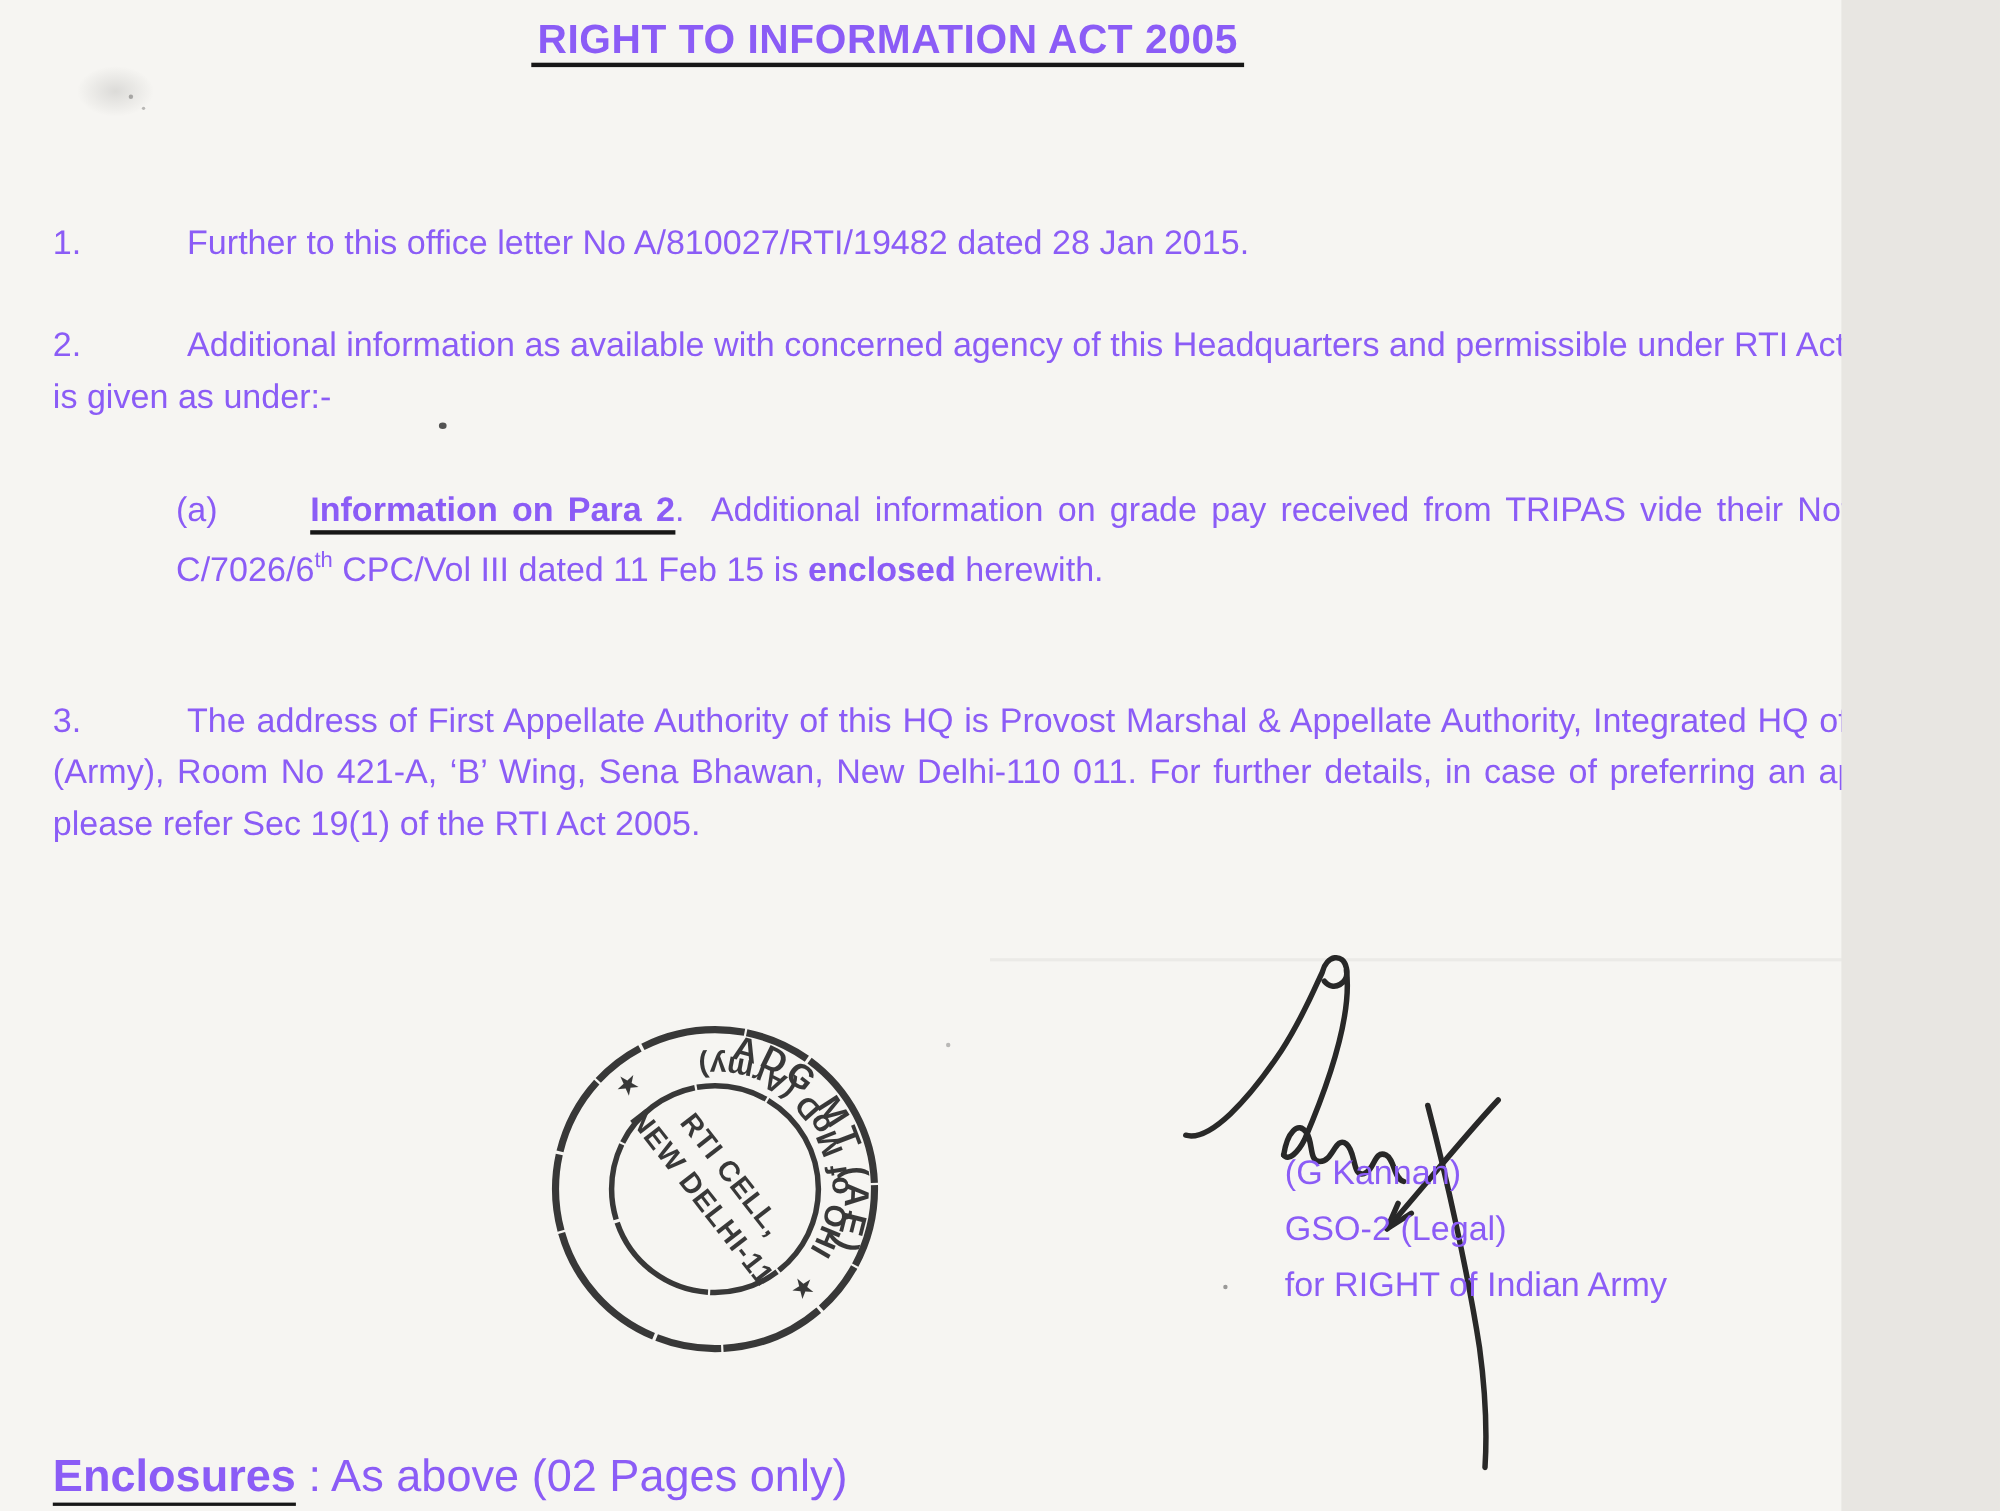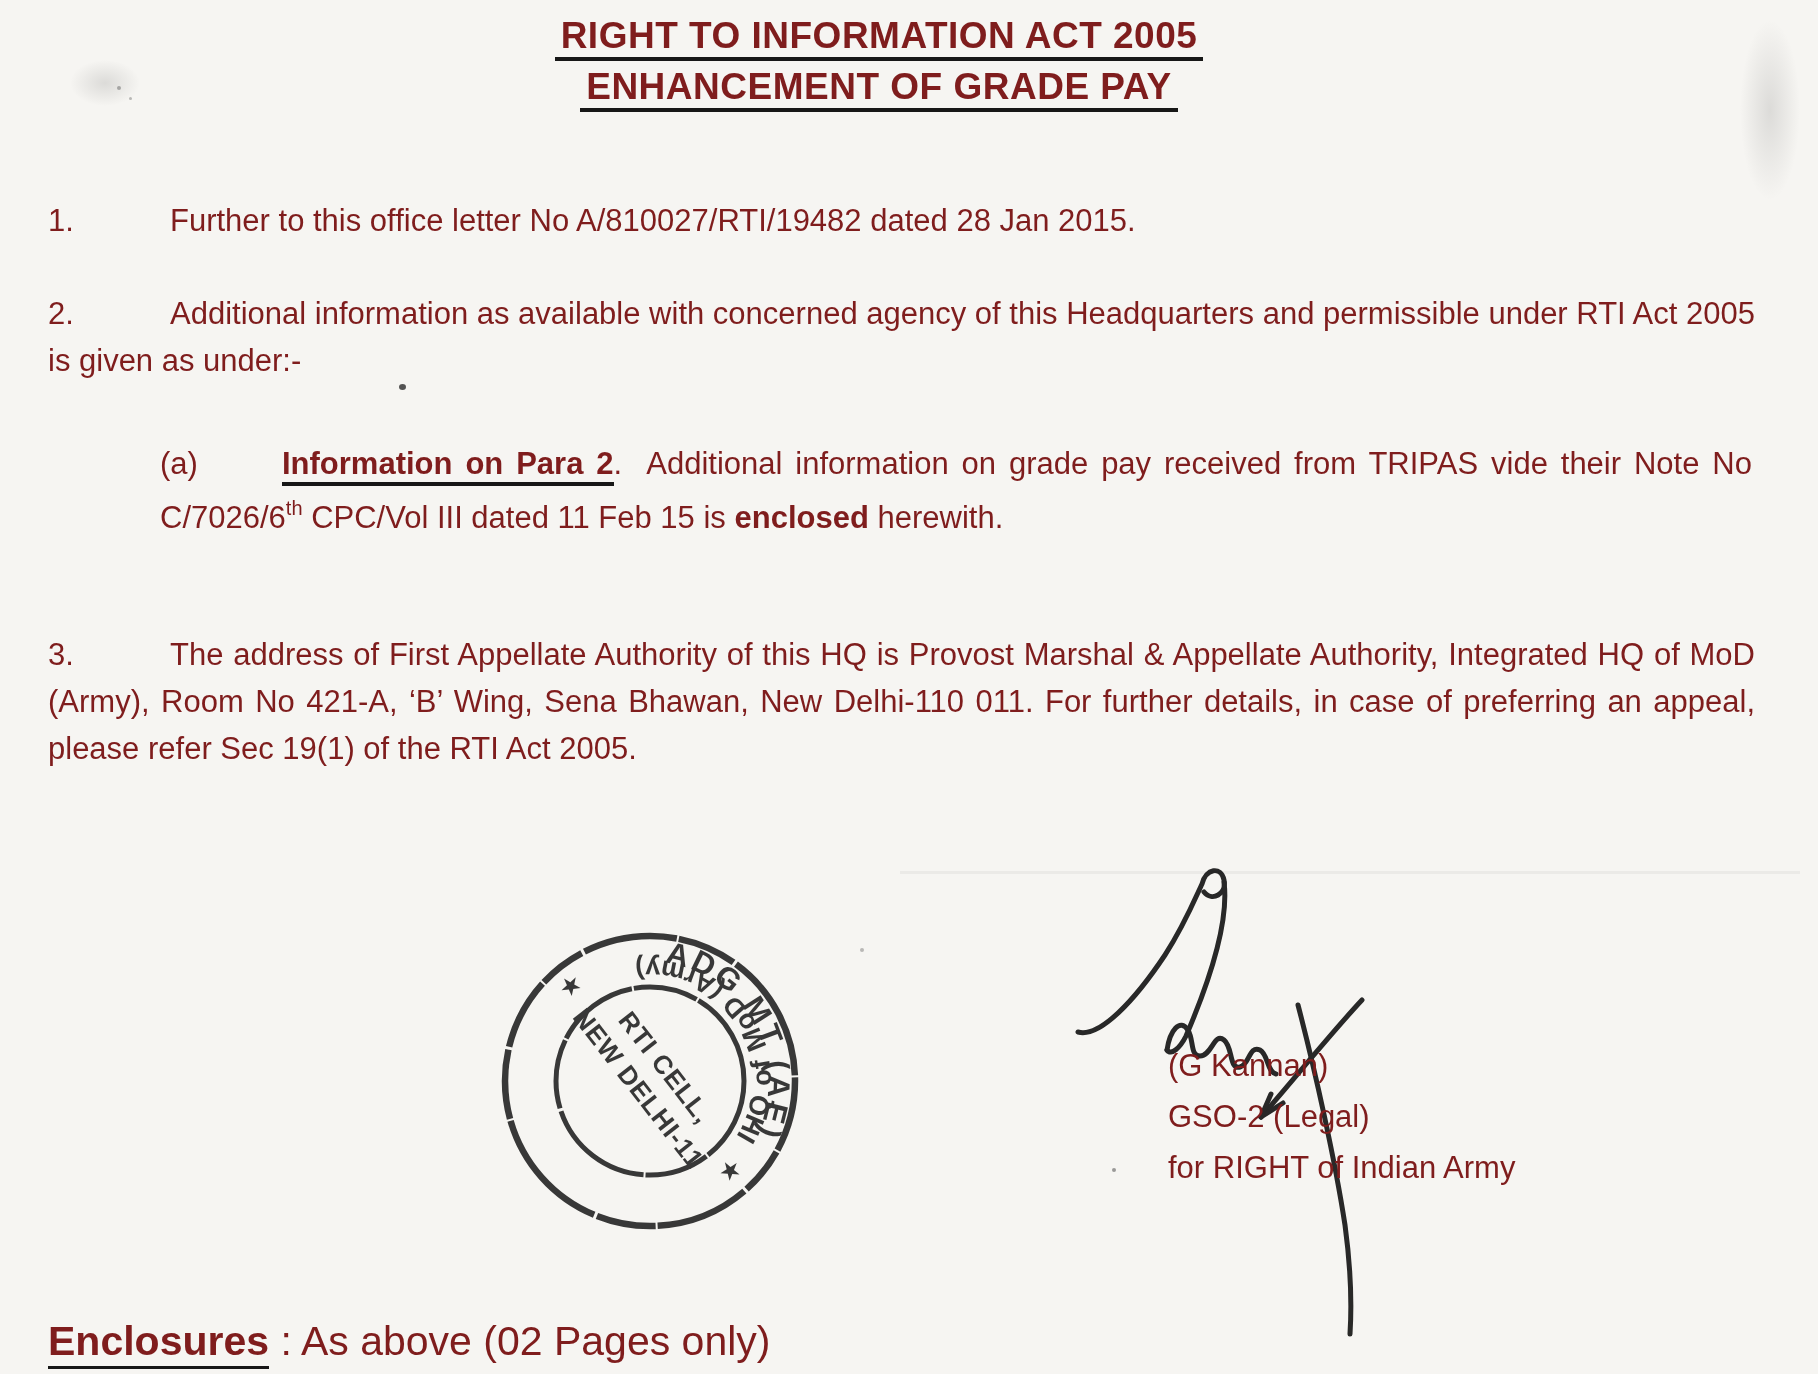--- a/index.html
+++ b/index.html
@@ -1,21 +1,21 @@
 <!DOCTYPE html>
 <html><head>
 <meta charset="utf-8">
 <style>
   html,body{margin:0;padding:0;background:#e8e6e2;}
   #page{
     position:relative;
-    width:1818px;height:1374px;
+    width:1674px;height:1374px;
     background:#f6f5f2;
     font-family:"Liberation Sans","DejaVu Sans",sans-serif;
-    color:#7f1d1d;
+    color:#8b5cf6;
     overflow:hidden;
   }
   .abs{position:absolute;}
   
   #title{left:0;right:60px;top:16px;text-align:center;font-weight:bold;font-size:37px;letter-spacing:.5px;line-height:40px;}
   .title-line{display:inline-block;border-bottom:4px solid #171717;padding:0 6px 1px 6px;}
   
   .para{left:48px;width:1707px;font-size:31px;line-height:47px;text-align:justify;}
   .pnum{display:inline-block;width:122px;font-size:31px;}
   #para-a{left:160px;width:1592px;font-size:31px;line-height:54px;text-align:justify;}
@@ -35,21 +35,20 @@
   .smudge{position:absolute;background:radial-gradient(closest-side,rgba(60,60,60,.14),rgba(60,60,60,0));border-radius:50%;}
   svg text{font-family:"Liberation Sans","DejaVu Sans",sans-serif;fill:#1d1d1d;}
 </style>
 </head>
 <body>
 
 <div id="page">
 
   <div id="title" class="abs">
     <div><span class="title-line">RIGHT TO INFORMATION ACT 2005</span></div>
-    <div style="margin-top:6px;"><span class="title-line">ENHANCEMENT OF GRADE PAY</span></div>
   </div>
 
   <div class="para abs" style="top:197px;">
     <span class="pnum">1.</span><span>Further to this office letter No A/810027/RTI/19482 dated 28 Jan 2015.</span>
   </div>
 
   <div class="para abs" style="top:290px;">
     <span class="pnum">2.</span><span>Additional information as available with concerned agency of this Headquarters and permissible under RTI Act 2005 is given as under:-</span>
   </div>
 

